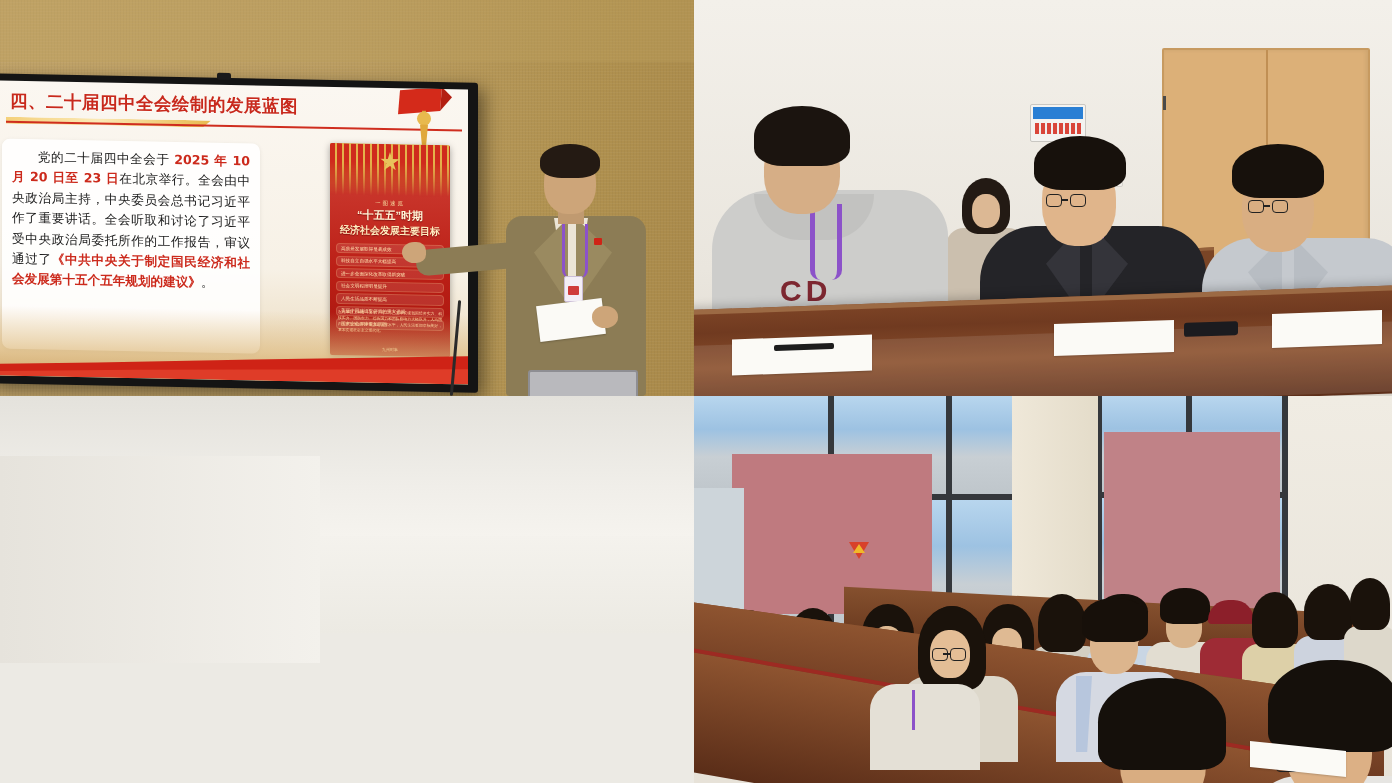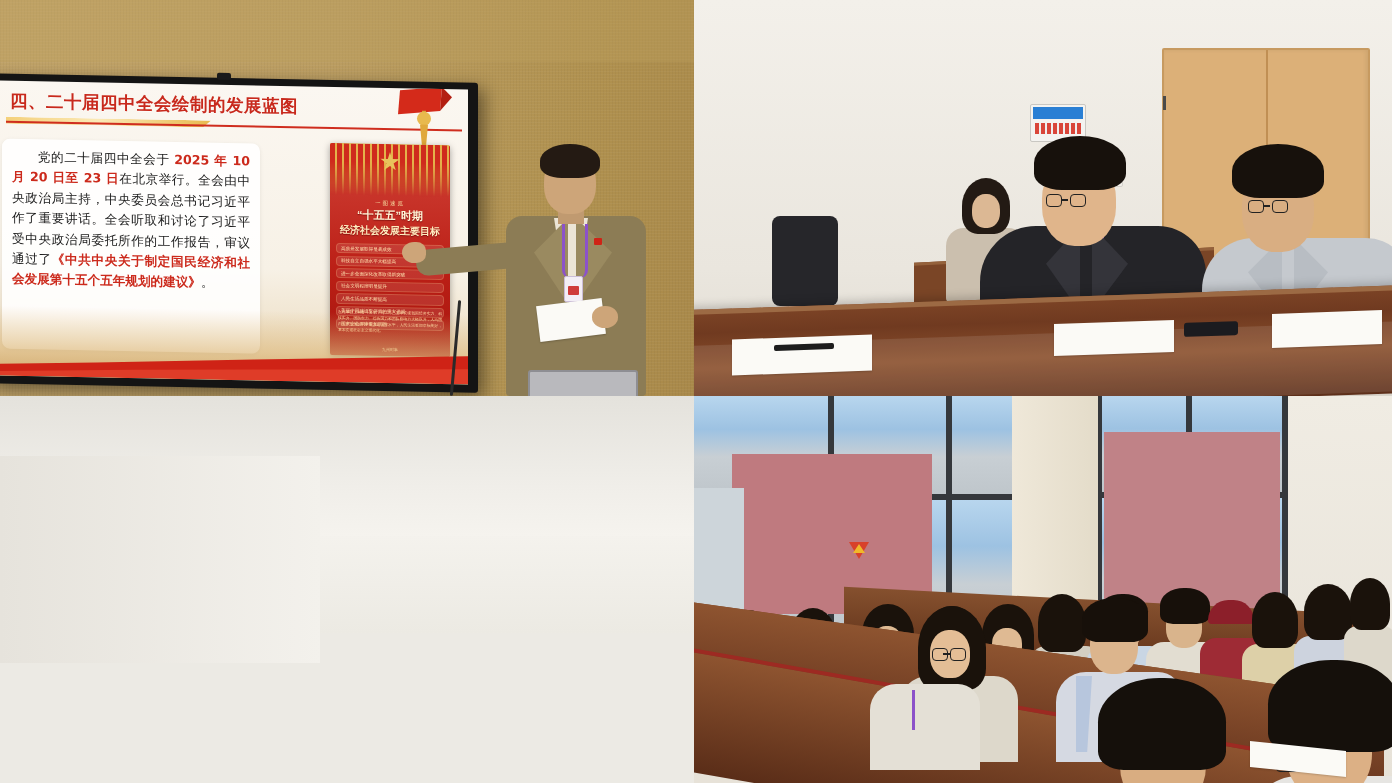--- a/index.html
+++ b/index.html
@@ -257,20 +257,29 @@
     <div class="chair" style="left:78px;top:216px;width:66px;height:90px;background:#26262a;"></div>
     <div class="tablefar"></div>
 
     <div class="person" style="left:250px;top:170px;width:84px;height:130px;">
       <div class="torso" style="left:2px;top:58px;width:80px;height:74px;background:#cbbfae;"></div>
       <div class="head" style="left:24px;top:18px;width:34px;height:42px;background:#d9b48e;"></div>
       <div class="hair" style="left:18px;top:8px;width:48px;height:56px;background:#231a14;border-radius:52% 52% 34% 34%;"></div>
       <div class="head" style="left:28px;top:24px;width:28px;height:34px;background:#dcb894;"></div>
     </div>
 
+    <div class="person" style="left:18px;top:94px;width:240px;height:250px;">
+      <div class="torso" style="left:0;top:96px;width:236px;height:165px;background:#cdcdcb;border-radius:60px 46px 6px 6px;"></div>
+      <div style="position:absolute;left:42px;top:100px;width:120px;height:46px;background:#c2c2c0;border-radius:0 0 60px 60px;"></div>
+      <div style="position:absolute;left:68px;top:180px;width:78px;height:40px;color:#7d2730;font-weight:bold;font-size:30px;letter-spacing:4px;">CD</div>
+      <div style="position:absolute;left:98px;top:110px;width:22px;height:76px;border-left:5px solid #8c52c9;border-right:5px solid #8c52c9;border-radius:0 0 10px 10px;"></div>
+      <div class="head" style="left:52px;top:34px;width:76px;height:86px;background:#d6ae86;"></div>
+      <div class="hair" style="left:42px;top:12px;width:96px;height:60px;background:#1b140f;"></div>
+      <div style="position:absolute;left:0;top:230px;width:232px;height:40px;background:#c8c8c6;border-radius:16px;"></div>
+    </div>
 
     <div class="person" style="left:286px;top:130px;width:230px;height:230px;">
       <div class="torso" style="left:0;top:96px;width:226px;height:150px;background:#242428;border-radius:56px 48px 6px 6px;"></div>
       <div style="position:absolute;left:92px;top:104px;width:22px;height:96px;border-left:5px solid #8c52c9;border-right:5px solid #8c52c9;border-radius:0 0 10px 10px;"></div>
       <div style="position:absolute;left:66px;top:96px;width:34px;height:86px;background:#34343a;clip-path:polygon(100% 0,100% 100%,0 44%);"></div>
       <div style="position:absolute;left:112px;top:96px;width:36px;height:86px;background:#34343a;clip-path:polygon(0 0,0 100%,100% 44%);"></div>
       <div class="head" style="left:62px;top:28px;width:74px;height:88px;background:#e0b58b;"></div>
       <div class="hair" style="left:54px;top:6px;width:92px;height:54px;background:#17110c;"></div>
       <div class="glasses" style="left:66px;top:64px;width:66px;height:14px;">
         <div class="lens" style="left:0;top:0;"></div>

